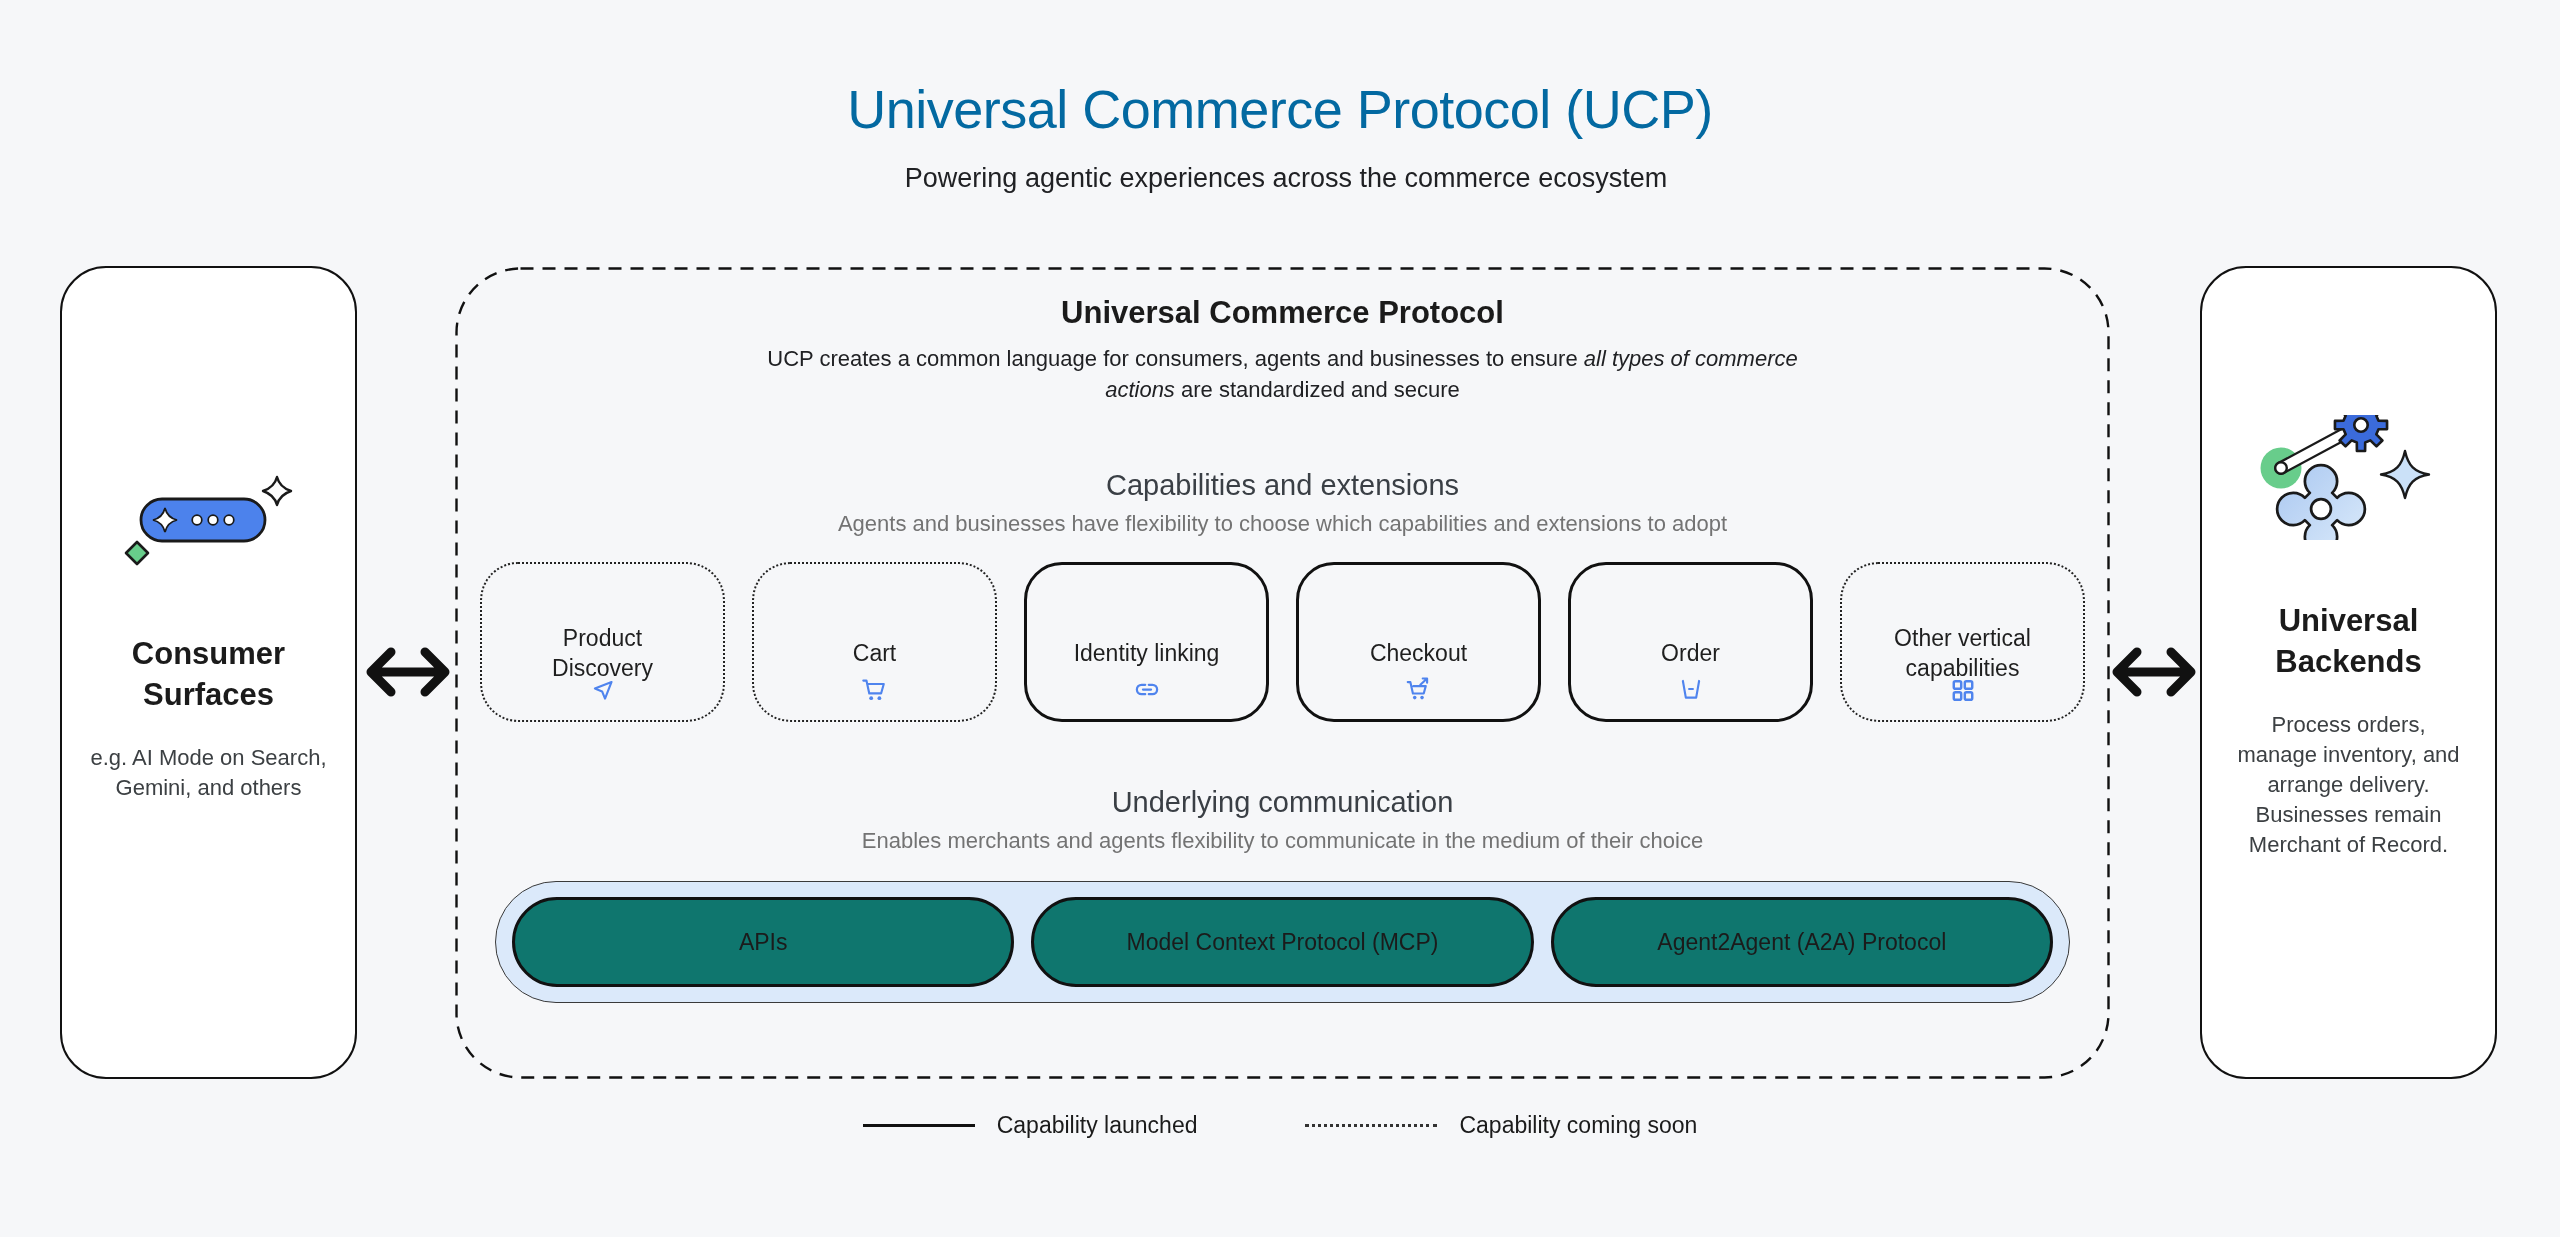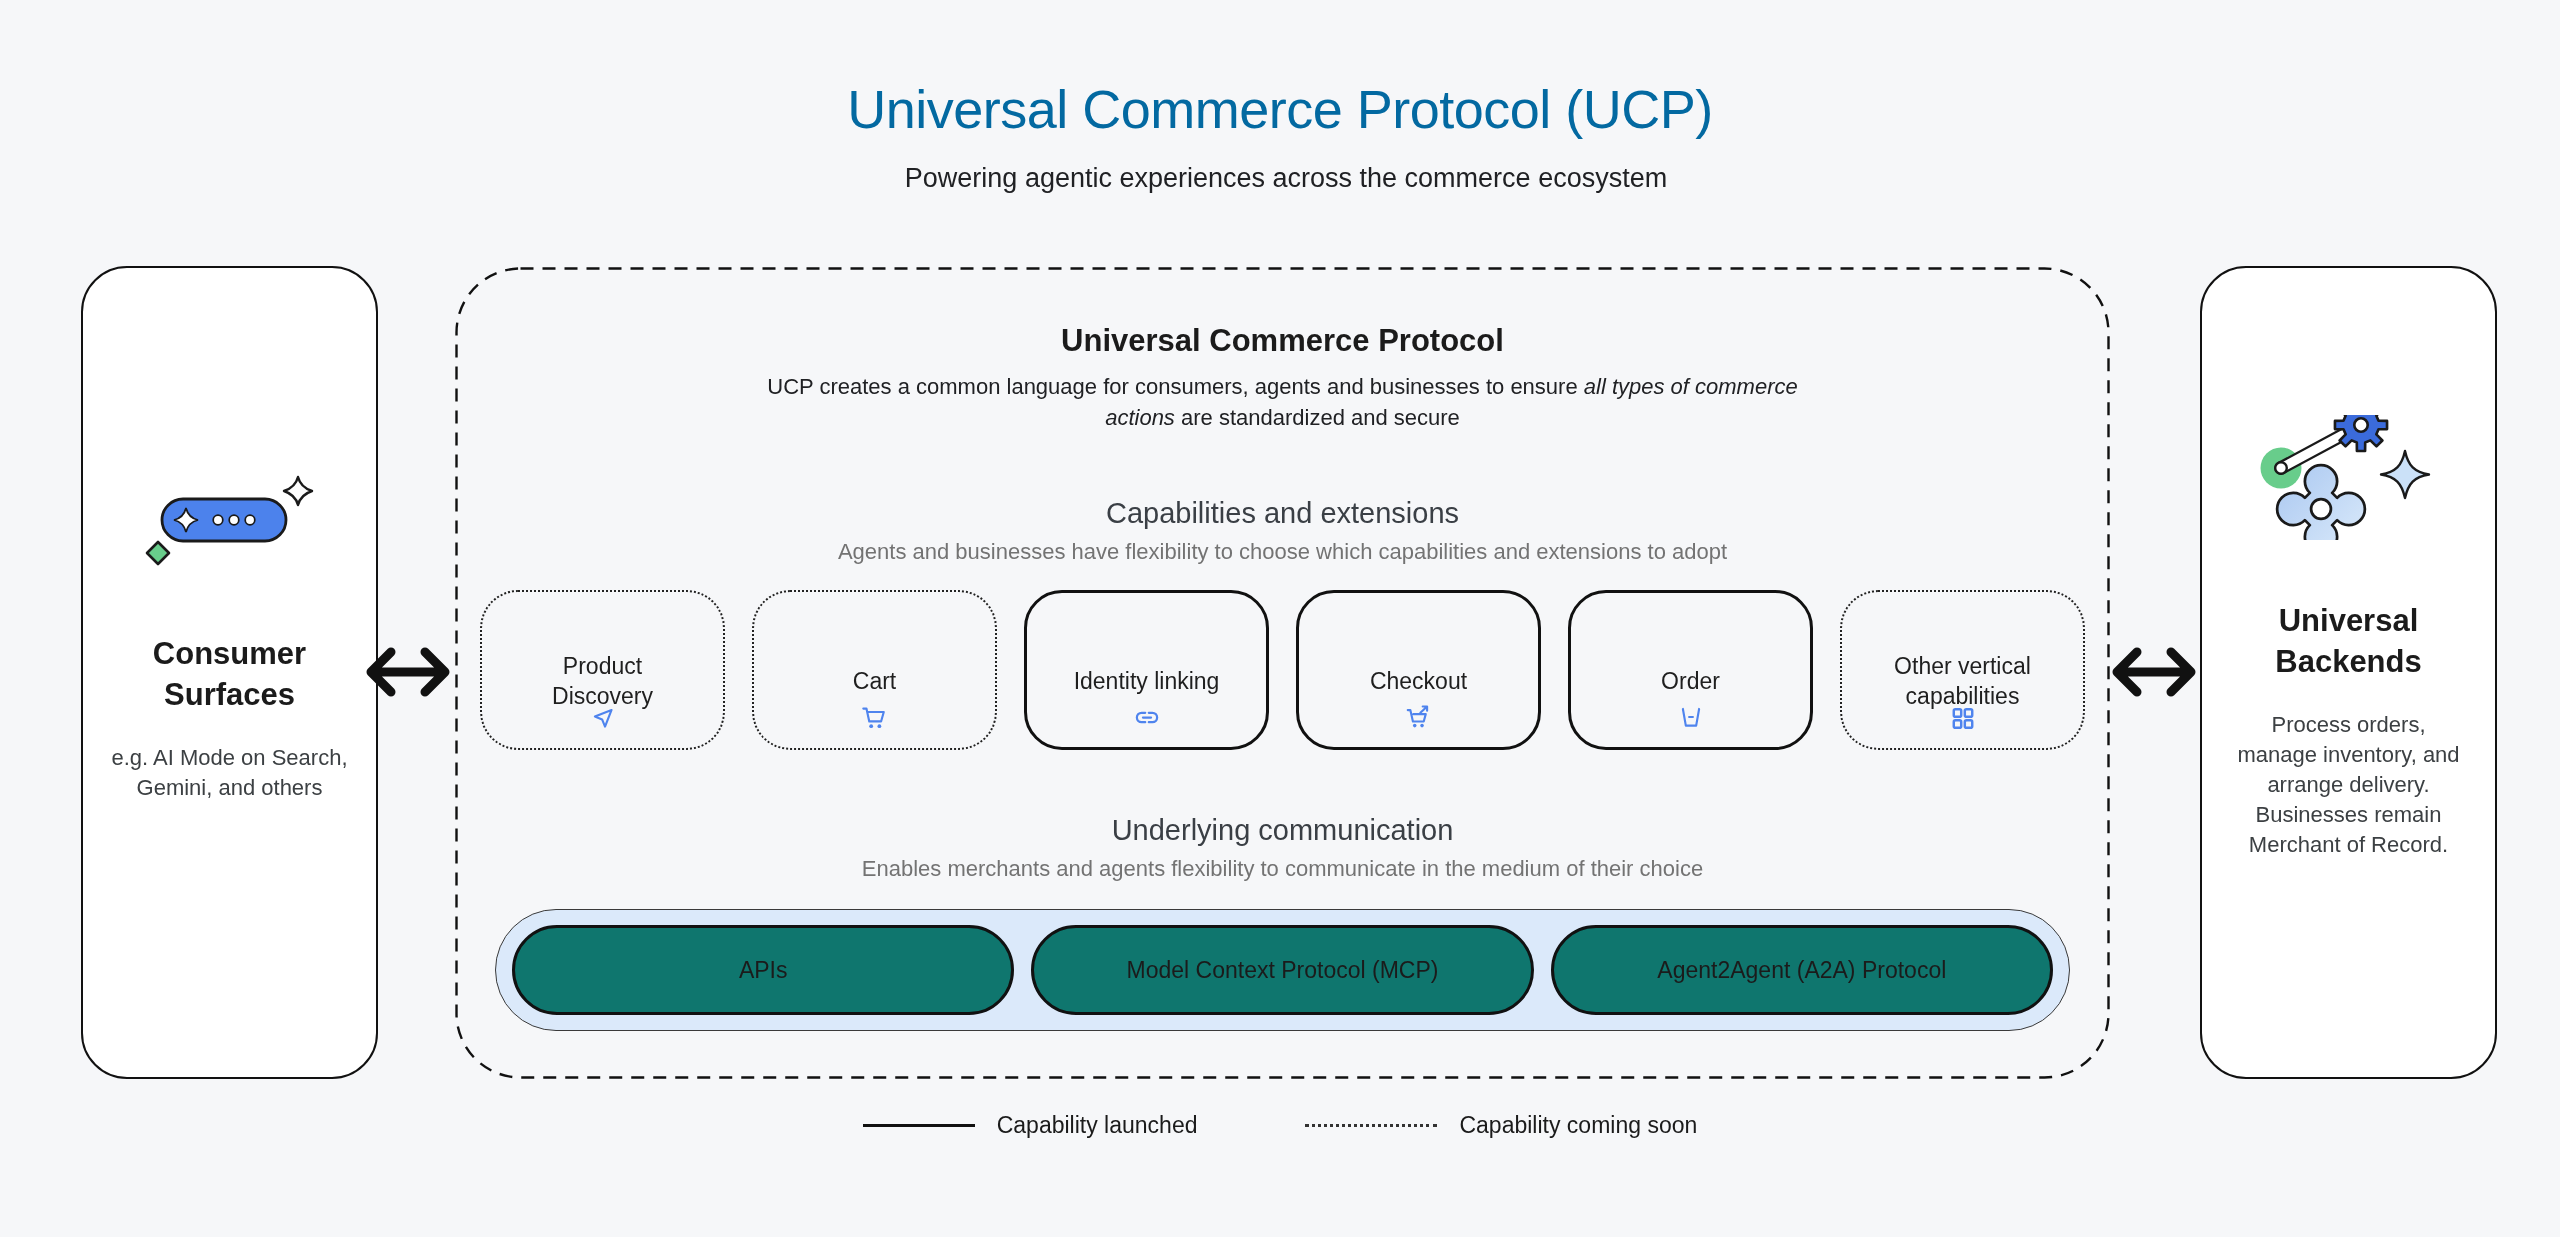--- a/index.html
+++ b/index.html
@@ -19,36 +19,36 @@
     position:absolute; top:163px; left:0; width:100%;
     text-align:center; font-size:27px; color:#202124;padding-left:12px;
   }
   
   .panel {
     position:absolute; top:266px; width:297px; height:813px;
     background:#ffffff; border:2.5px solid #111; border-radius:46px;
     display:flex; flex-direction:column; align-items:center; justify-content:center;
     padding:0 24px 70px 24px; text-align:center;
   }
-  .panel.left  { left:81px; }
+  .panel.left  { left:60px; }
   .panel.right { left:2200px; }
   .panel-illustration { margin-bottom:56px; }
   .panel-title { font-size:31px; font-weight:600; line-height:41px; color:#1b1b1b; max-width:230px; margin-bottom:28px; }
   .panel-desc  { font-size:22px; line-height:30px; color:#3c4043; max-width:238px; }
   
   .gap-arrow { position:absolute; top:640px; }
   .gap-arrow.left  { left:362px; }
   .gap-arrow.right { left:2108px; }
   
   .ucp-box {
     position:absolute; left:455px; top:267px; width:1655px; height:812px;
     display:flex; flex-direction:column; align-items:center;
   }
   .dash-border { position:absolute; inset:0; pointer-events:none; }
-  .ucp-title { margin-top:56px; font-size:31px; font-weight:600; color:#1b1b1b; }
+  .ucp-title { margin-top:28px; font-size:31px; font-weight:600; color:#1b1b1b; }
   .ucp-desc  { margin-top:12px; font-size:22px; line-height:31px; color:#202124; max-width:1070px; text-align:center; }
   .ucp-desc .it { font-style:italic; }
   .section-h   { font-size:29px; color:#3a3f45; }
   .section-sub { margin-top:9px; font-size:22px; color:#737373; }
   .cap-h  { margin-top:64px; }
   .cards {
     margin-top:25px; display:flex; gap:27px; height:160px;
   }
   .card {
     width:245px; height:160px; border-radius:38px; background:transparent;

